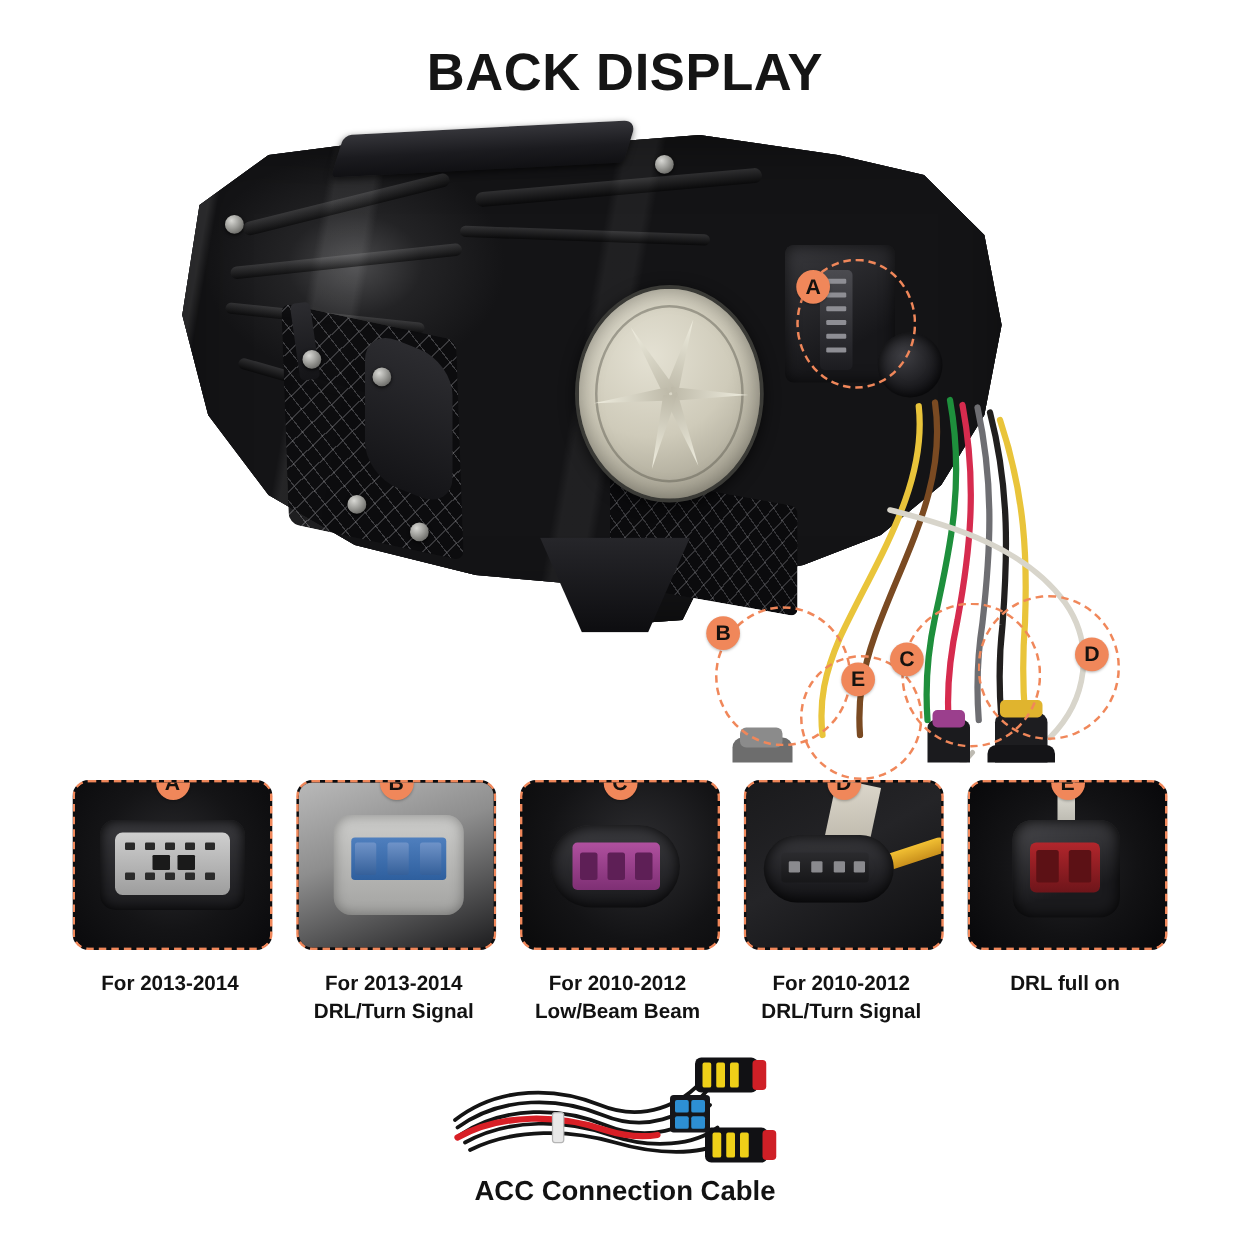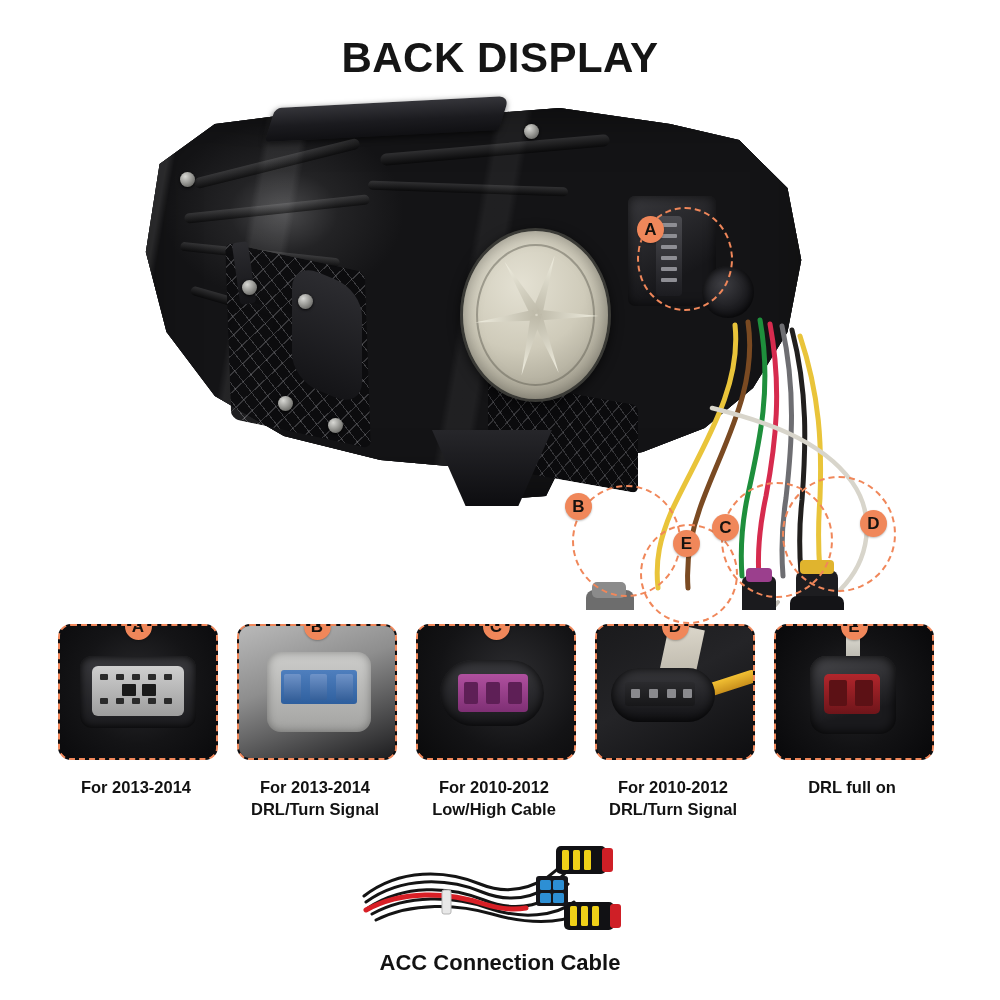--- a/index.html
+++ b/index.html
@@ -353,21 +353,21 @@
     top: 840px;
     width: 1000px;
   }
   .acc-img {
     position: relative;
     margin: 0 auto;
     width: 300px;
     height: 100px;
   }
   .acc-cap {
-    margin-top: 10px;
+    margin-top: 0;
     text-align: center;
     font-size: 22px;
     font-weight: bold;
     color: #121212;
   }
 </style>
 </head>
 <body>
 
 <div class="page-title">BACK DISPLAY</div>
@@ -521,21 +521,21 @@
         <div class="inner">
           <i style="left:6px;"></i>
             <i style="left:28px;"></i>
             <i style="left:50px;"></i>
         </div>
       </div>
       <div class="badge panel-badge">C</div>
     </div>
     <div class="panel-cap">
       <div>For 2010-2012</div>
-      <div>Low/High Cable</div>
+      <div>Low/Beam Beam</div>
     </div>
   </div>
 
   <div class="panel" style="left:595px;">
     <div class="panel-frame">
       <div class="pa-bg pa-D">
         <div class="lightstrip"></div>
         <div class="ywire"></div>
         <div class="body"></div>
         <div class="inner">

